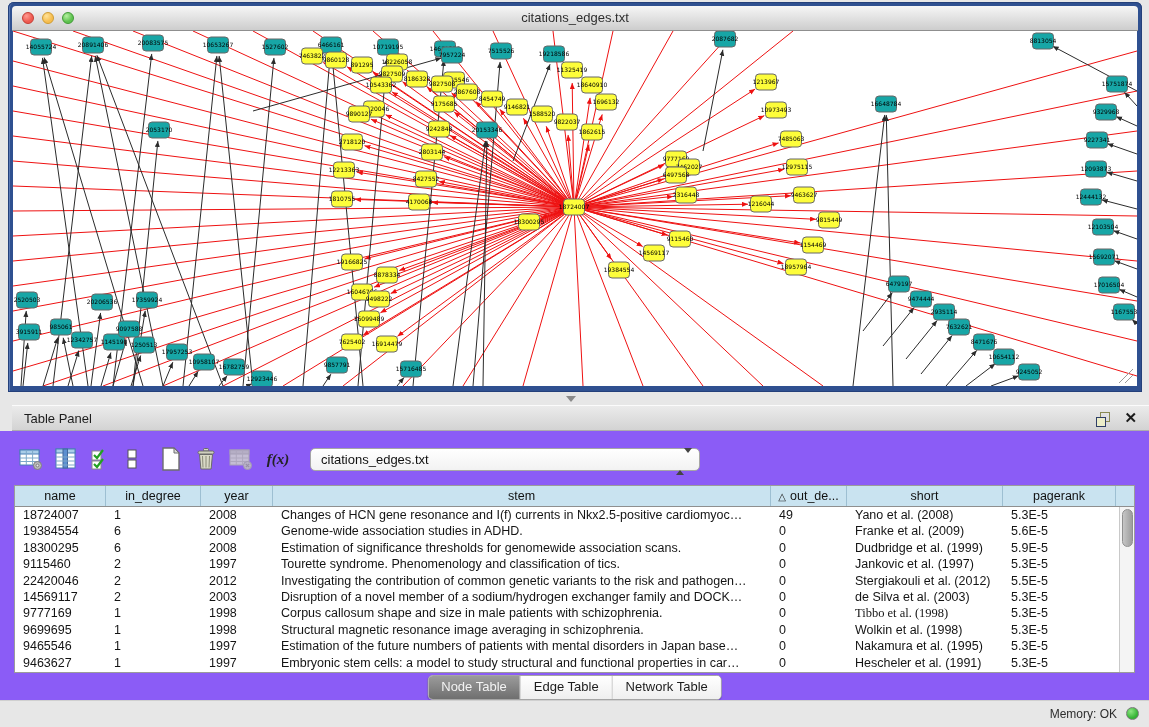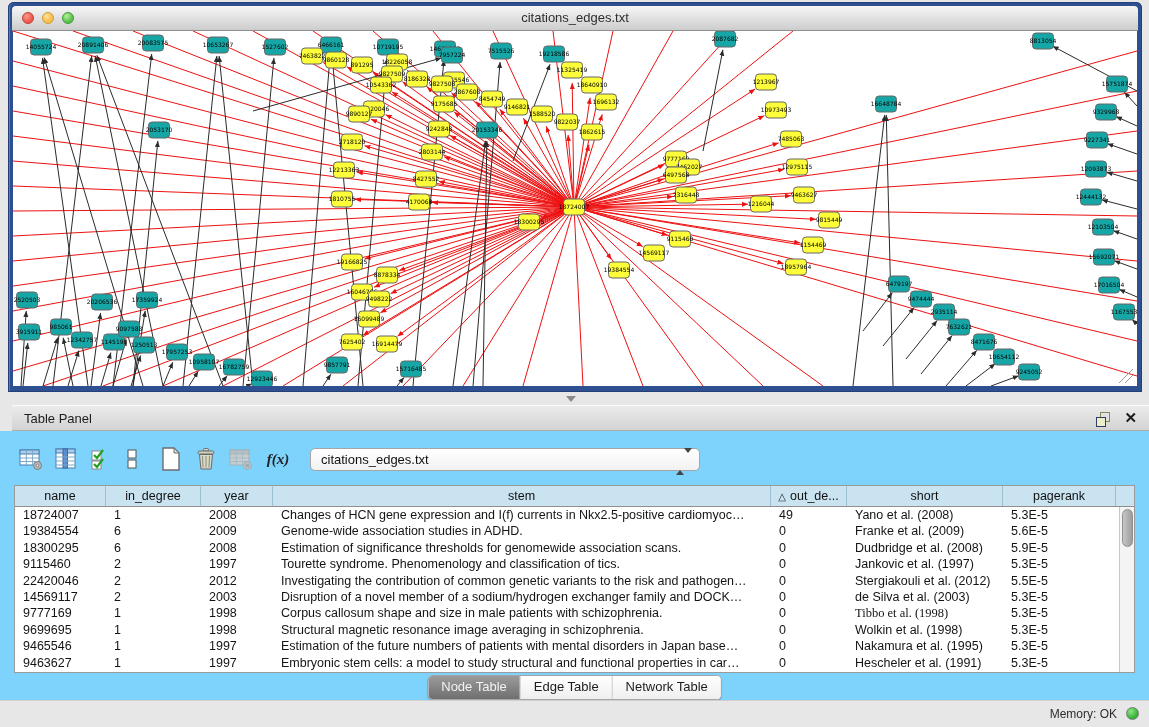--- a/index.html
+++ b/index.html
@@ -24,21 +24,21 @@
   .split-handle{position:absolute;left:566px;top:4px;width:0;height:0;border-left:5px solid transparent;border-right:5px solid transparent;border-top:6px solid #8a8a8a;}
 
   
   .table-panel{position:absolute;left:0;top:405px;width:1149px;height:295px;}
   .panel-header{position:absolute;left:0;top:0;right:0;height:26px;background:linear-gradient(#ebebeb,#d3d3d3);border-top:1px solid #fbfbfb;border-bottom:1px solid #adadad;box-sizing:border-box;margin-left:12px;}
   .panel-title{position:absolute;left:12px;top:0;line-height:25px;font-size:13px;color:#1d1d1d;}
   .float-btn{position:absolute;right:38px;top:5px;width:16px;height:16px;cursor:pointer;}
   .float-btn .back{position:absolute;left:5px;top:1px;width:8px;height:8px;border:1px solid #8a8a52;}
   .float-btn .front{position:absolute;left:1px;top:6px;width:8px;height:8px;border:1px solid #2e3e66;background:#ecedc9;}
   .close-btn{position:absolute;right:12px;top:3px;font-size:15px;font-weight:bold;color:#1b1b1b;cursor:pointer;line-height:18px;}
-  .panel-inner{position:absolute;left:0;top:26px;right:0;bottom:0;background:#7dd3fc;}
+  .panel-inner{position:absolute;left:0;top:26px;right:0;bottom:0;background:#8b5cf6;}
 
   .toolbar{position:absolute;left:16px;top:10px;height:36px;display:flex;align-items:center;}
   .tbtn{width:30px;height:30px;border:none;background:transparent;padding:2px;margin-right:5px;cursor:pointer;}
   .tbtn svg{display:block;}
   .tbtn.disabled{opacity:.85;cursor:default;}
   .fx{font-family:"Liberation Serif",serif;font-style:italic;font-weight:bold;font-size:15px;color:#222;width:34px;}
   .tselect{position:relative;width:390px;height:23px;margin-left:10px;background:linear-gradient(#ffffff,#f2f2f2);border:1px solid #a6a6a6;border-radius:5px;box-sizing:border-box;cursor:pointer;}
   .tselect .val{position:absolute;left:10px;top:0;line-height:21px;font-size:13px;color:#111;}
   .arrows{position:absolute;right:7px;top:4px;}
   .arrows .up{width:0;height:0;border-left:4px solid transparent;border-right:4px solid transparent;border-bottom:5px solid #444;margin-bottom:3px;}
@@ -776,41 +776,41 @@
             <div class="th" style="width: 113px;">
               <span>pagerank</span>
             </div>
             <div class="th" style="flex: 1 1 0%; border-right: none;"></div>
           </div>
         <div class="tbody" id="tbody">
             <div class="tr">
               <div class="td" style="width: 91px;">18724007</div>
               <div class="td" style="width: 95px;">1</div>
               <div class="td" style="width: 72px;">2008</div>
-              <div class="td" style="width: 498px;">Changes of HCN gene expression and I(f) currents in Nkx2.5-positive cardiomyoc…</div>
+              <div class="td" style="width: 498px;">Changes of HCN gene resonance and I(f) currents in Nkx2.5-positive cardiomyoc…</div>
               <div class="td" style="width: 76px;">49</div>
               <div class="td" style="width: 156px;">Yano et al. (2008)</div>
               <div class="td" style="width: 113px;">5.3E-5</div>
             </div>
             <div class="tr">
               <div class="td" style="width: 91px;">19384554</div>
               <div class="td" style="width: 95px;">6</div>
               <div class="td" style="width: 72px;">2009</div>
               <div class="td" style="width: 498px;">Genome-wide association studies in ADHD.</div>
               <div class="td" style="width: 76px;">0</div>
               <div class="td" style="width: 156px;">Franke et al. (2009)</div>
               <div class="td" style="width: 113px;">5.6E-5</div>
             </div>
             <div class="tr">
               <div class="td" style="width: 91px;">18300295</div>
               <div class="td" style="width: 95px;">6</div>
               <div class="td" style="width: 72px;">2008</div>
               <div class="td" style="width: 498px;">Estimation of significance thresholds for genomewide association scans.</div>
               <div class="td" style="width: 76px;">0</div>
-              <div class="td" style="width: 156px;">Dudbridge et al. (2008)</div>
+              <div class="td" style="width: 156px;">Dudbridge et al. (1999)</div>
               <div class="td" style="width: 113px;">5.9E-5</div>
             </div>
             <div class="tr">
               <div class="td" style="width: 91px;">9115460</div>
               <div class="td" style="width: 95px;">2</div>
               <div class="td" style="width: 72px;">1997</div>
               <div class="td" style="width: 498px;">Tourette syndrome. Phenomenology and classification of tics.</div>
               <div class="td" style="width: 76px;">0</div>
               <div class="td" style="width: 156px;">Jankovic et al. (1997)</div>
               <div class="td" style="width: 113px;">5.3E-5</div>

